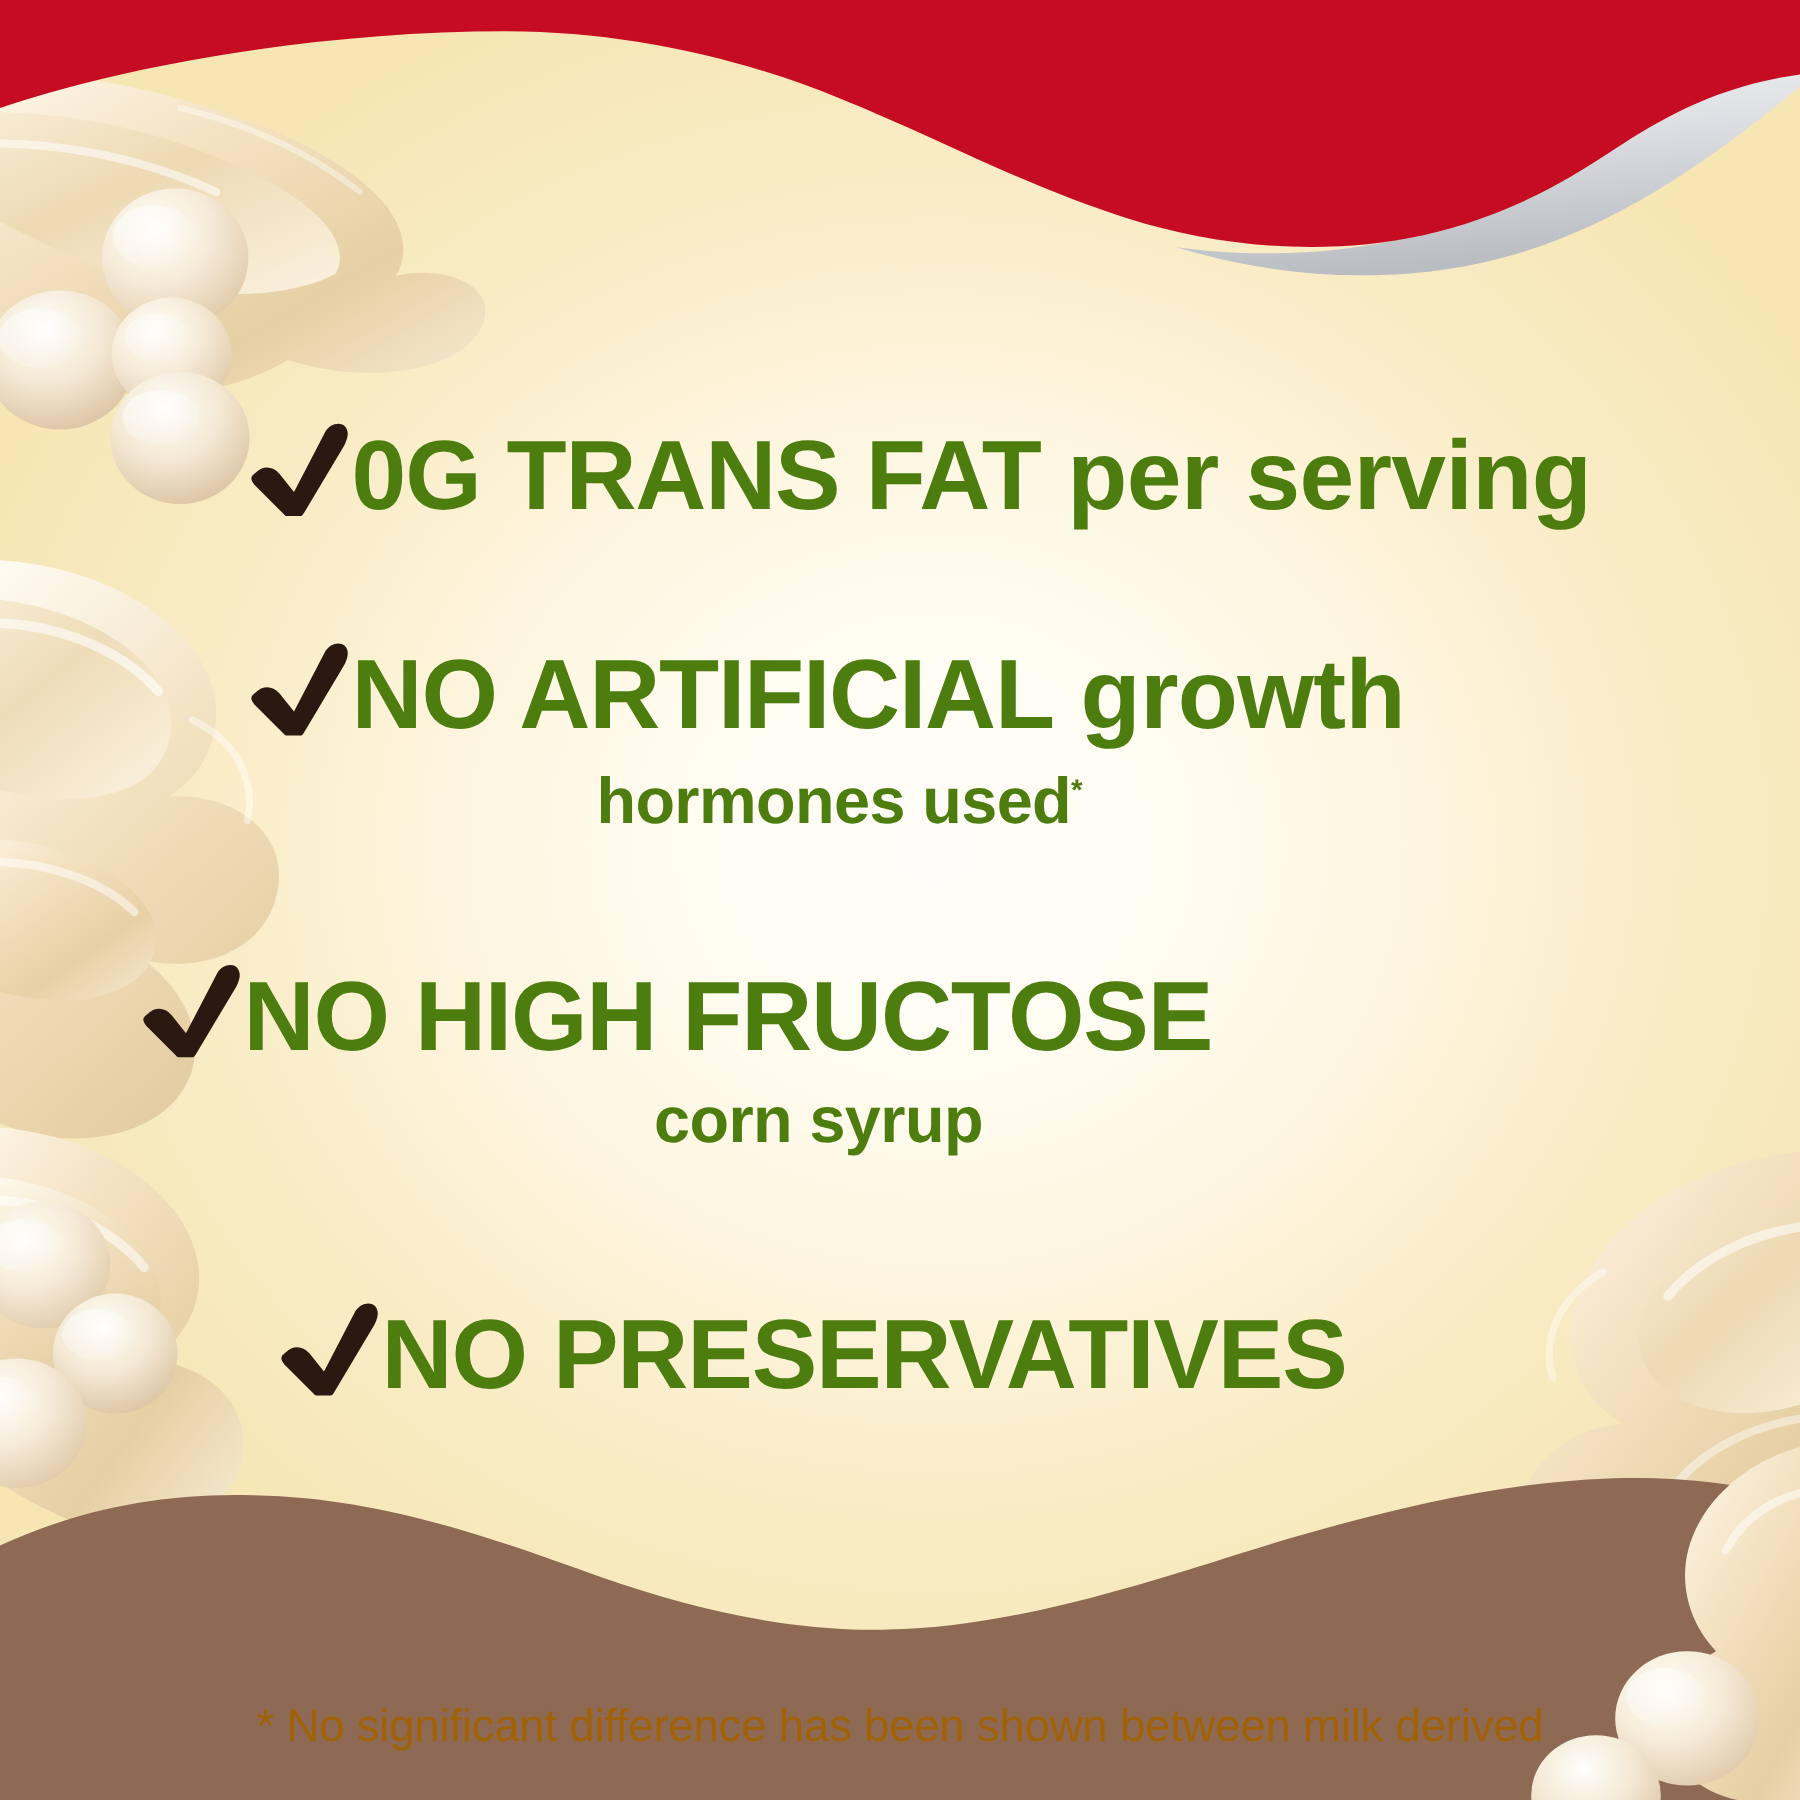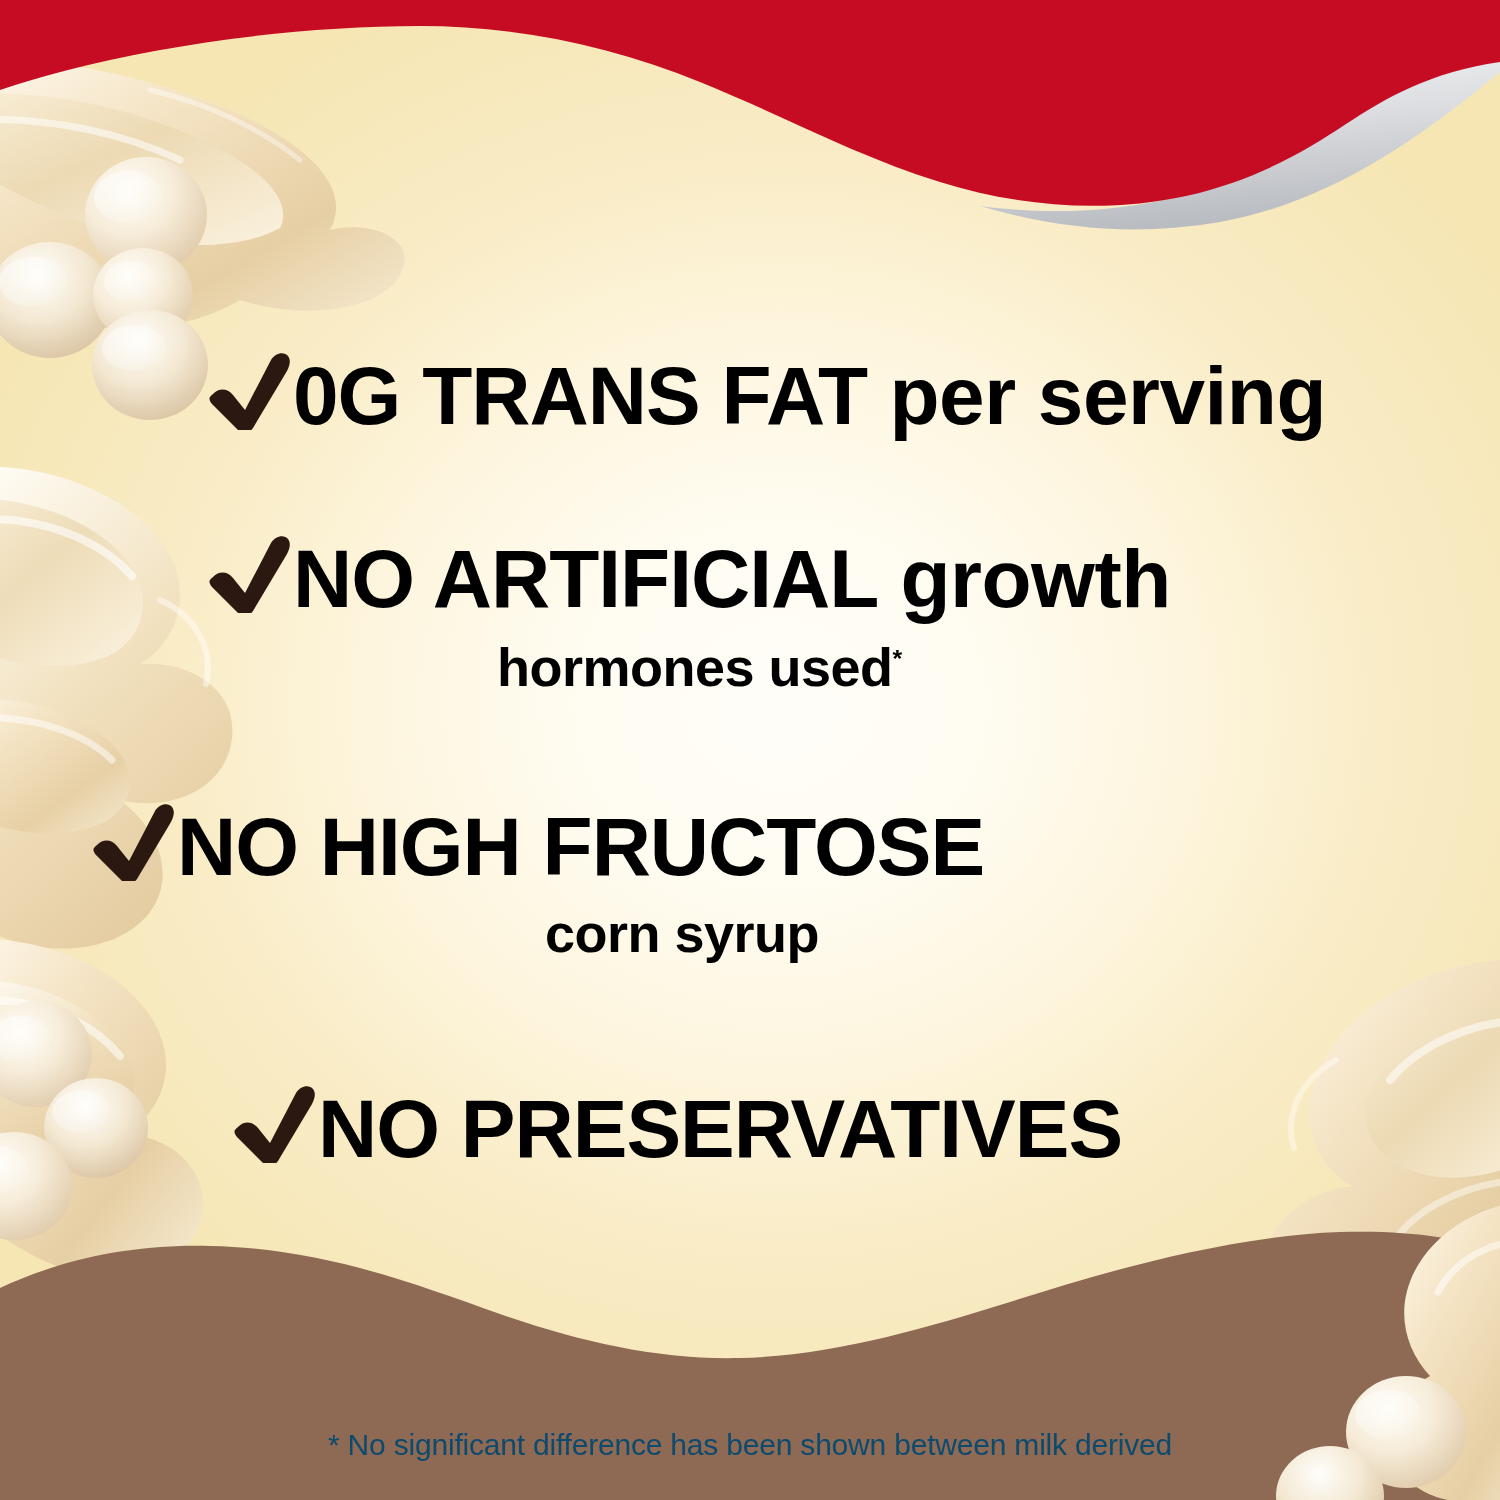--- a/index.html
+++ b/index.html
@@ -69,21 +69,21 @@
     width: 1500px;
     z-index: 5;
   }
   .claim {
     position: absolute;
     width: 1500px;
     text-align: left;
   }
   .claim-line {
     display: block;
-    color: #000000;
+    color: #4d7c0f;
     line-height: 1.0;
     white-space: nowrap;
     letter-spacing: -0.5px;
   }
   .line-main {
     font-size: 82px;
     font-weight: 700;
   }
   .line-sub {
     font-size: 54px;
@@ -109,22 +109,22 @@
   }
   .row-indent { display:block; }
 
   
   .footnote {
     position: absolute;
     left: 0;
     bottom: 34px;
     width: 1500px;
     text-align: center;
-    color: #0c4a6e;
-    font-size: 30px;
+    color: #a16207;
+    font-size: 38px;
     line-height: 1.36;
     font-weight: 500;
     z-index: 6;
     letter-spacing: -0.2px;
   }
   .footnote span { display: block; }
 </style>
 </head>
 <body>
 
@@ -309,21 +309,21 @@
         <svg class="check" width="86" height="78" viewBox="0 0 86 78">
           <path d="M 8,42 C 14,36 22,36 28,43 L 40,58 L 66,8 C 70,1 79,-1 83,4 C 86,8 85,13 82,19 L 48,76 C 44,82 36,82 31,76 L 7,52 C 3,47 4,45 8,42 Z" fill="#2b1810"></path>
         </svg><span class="emph">NO ARTIFICIAL</span><span class="soft"> growth</span>
       </span>
       <span class="claim-line line-sub row-indent" style="padding-left:497px; margin-top:20px;">
         <span class="soft">hormones used</span><span class="sup">*</span>
       </span>
     </div>
 
     <div class="claim" style="top:803px;">
-      <span class="claim-line line-main" style="padding-left:89px;">
+      <span class="claim-line line-main" style="padding-left:115px;">
         <svg class="check" width="86" height="78" viewBox="0 0 86 78">
           <path d="M 8,42 C 14,36 22,36 28,43 L 40,58 L 66,8 C 70,1 79,-1 83,4 C 86,8 85,13 82,19 L 48,76 C 44,82 36,82 31,76 L 7,52 C 3,47 4,45 8,42 Z" fill="#2b1810"></path>
         </svg><span class="emph">NO HIGH FRUCTOSE</span>
       </span>
       <span class="claim-line line-sub row-indent" style="padding-left:545px; margin-top:18px;">
         <span class="soft">corn syrup</span>
       </span>
     </div>
 
     <div class="claim" style="top:1085px;margin-left:25px;">

